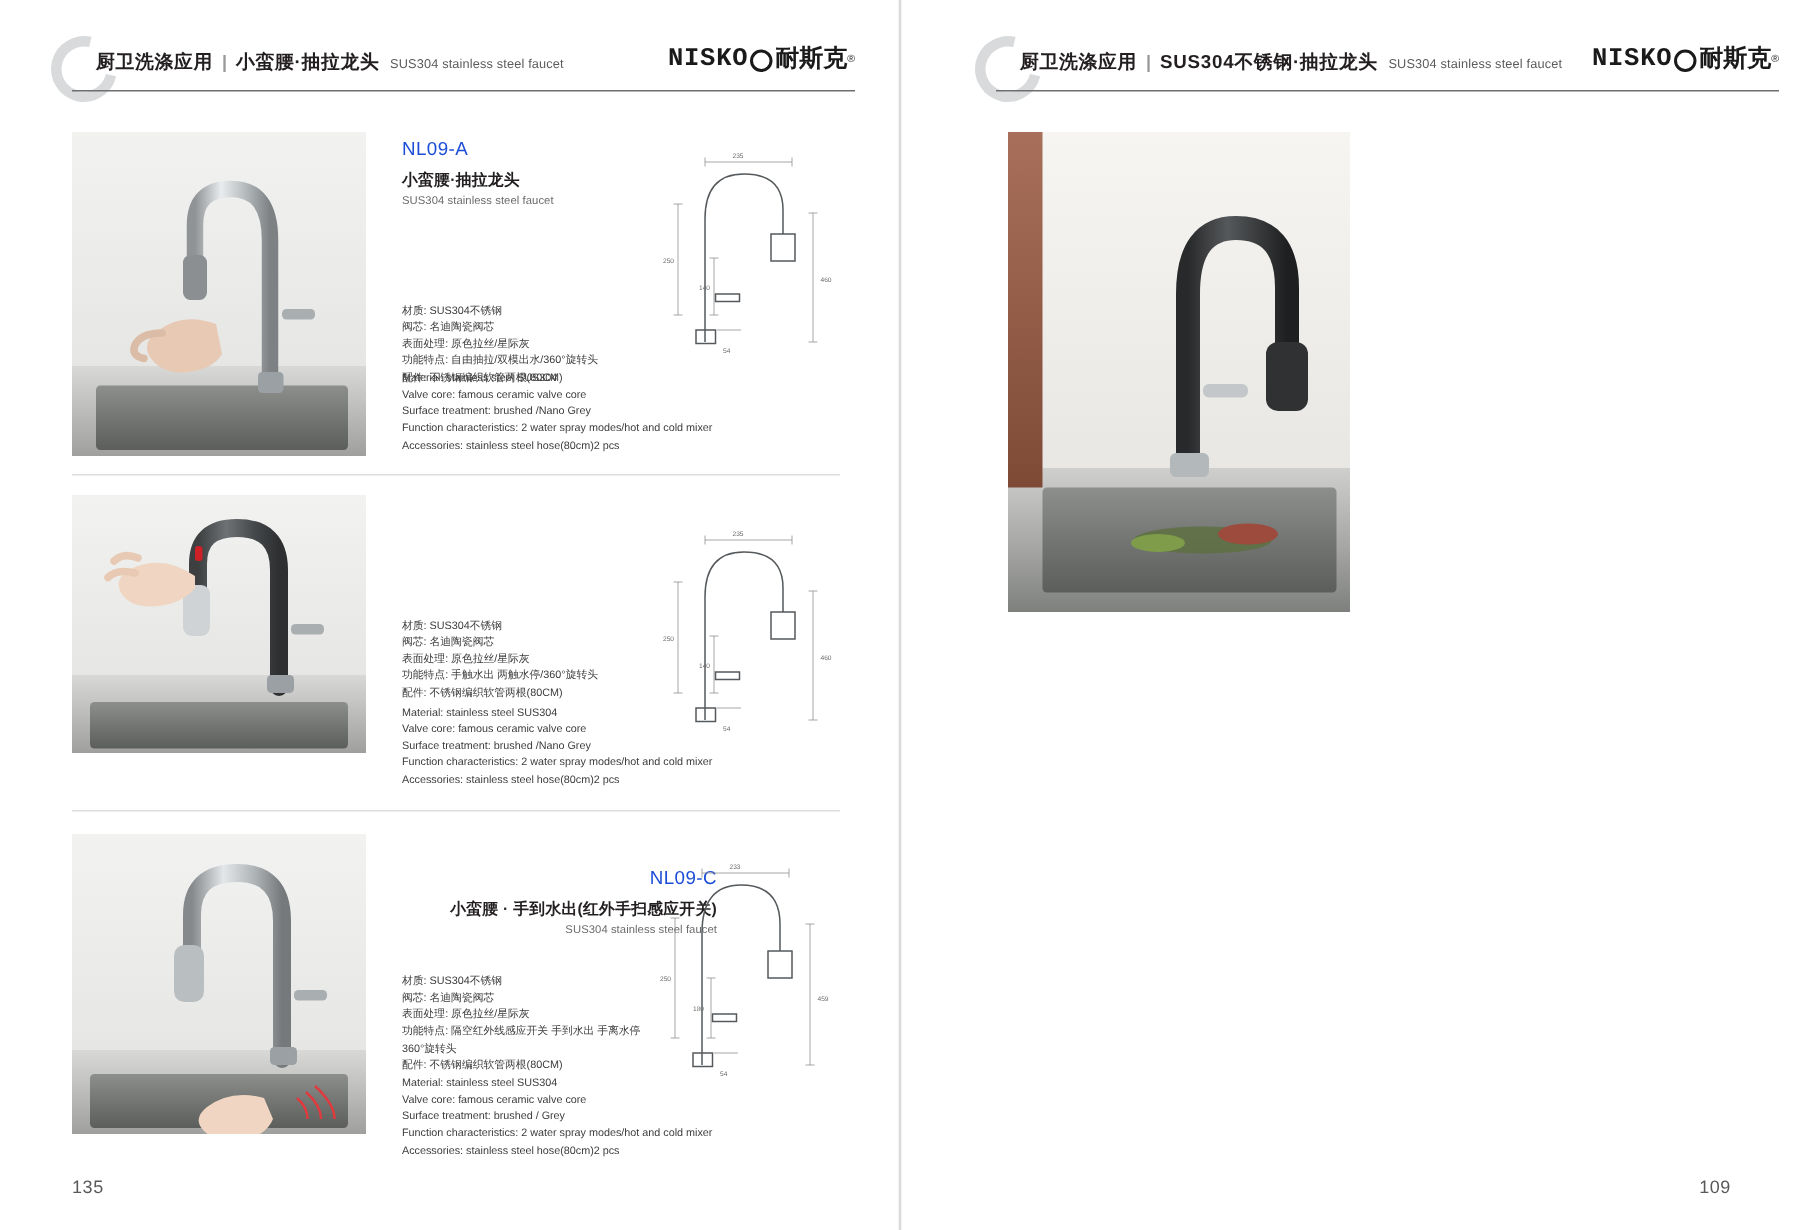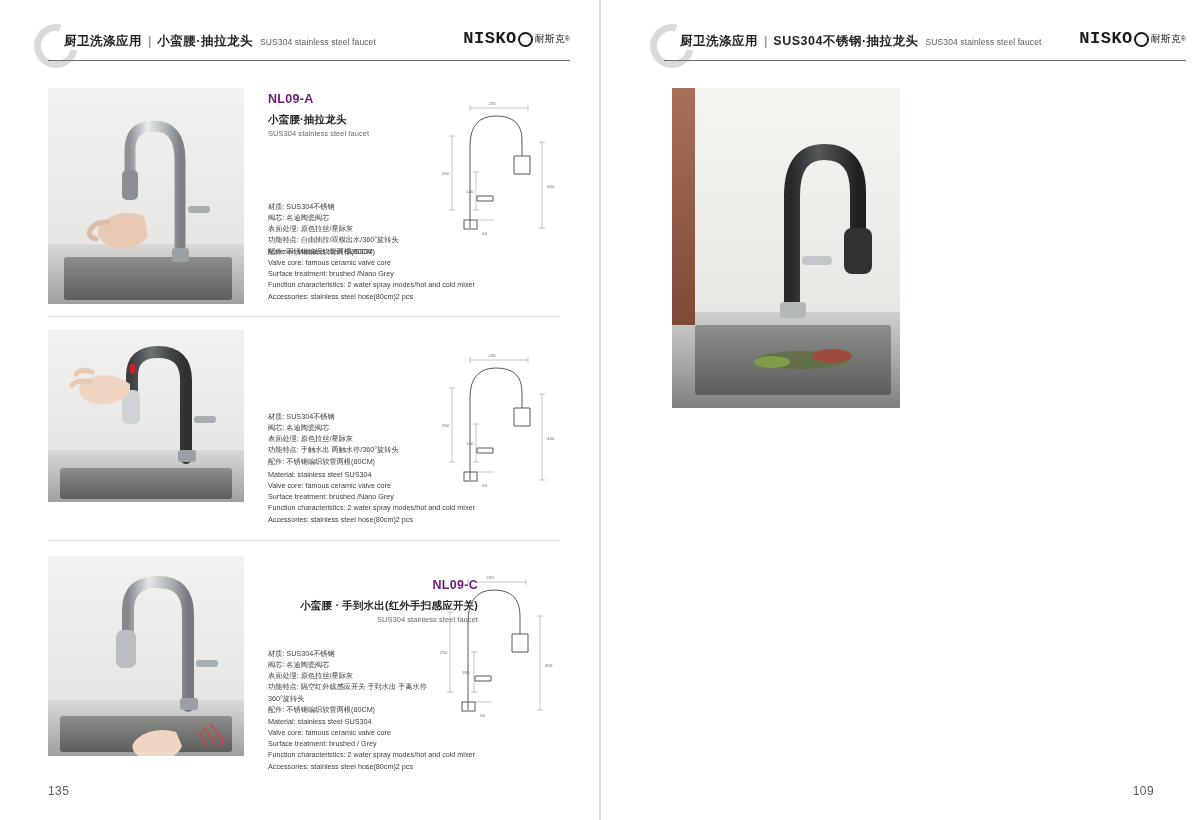--- a/index.html
+++ b/index.html
@@ -119,22 +119,22 @@
     display: inline-block;
     width: 11px;
     height: 11px;
     border-radius: 50%;
     border: 2.5px solid #1a1a1a;
     margin: 0 2px 0 1px;
     position: relative;
     top: 1px;
   }
   .brand-cn {
-    font-size: 10px;
-    font-weight: normal;
+    font-size: 16px;
+    font-weight: bold;
     color: #1a1a1a;
     letter-spacing: 0;
   }
   .brand-tm {
     font-size: 7px;
     vertical-align: super;
     color: #1a1a1a;
   }
   .sep {
     position: absolute;
@@ -146,22 +146,22 @@
     position: absolute;
     overflow: hidden;
     background: #e7e9ea;
   }
 
   .info {
     position: absolute;
   }
   .code {
     font-size: 12.5px;
-    font-weight: bold;
-    color: #701a75;
+    font-weight: normal;
+    color: #1d4ed8;
     letter-spacing: .3px;
     margin-bottom: 7px;
   }
   .title-cn {
     font-size: 10.5px;
     font-weight: bold;
     color: #231f20;
     letter-spacing: .2px;
     margin-bottom: 2px;
   }

